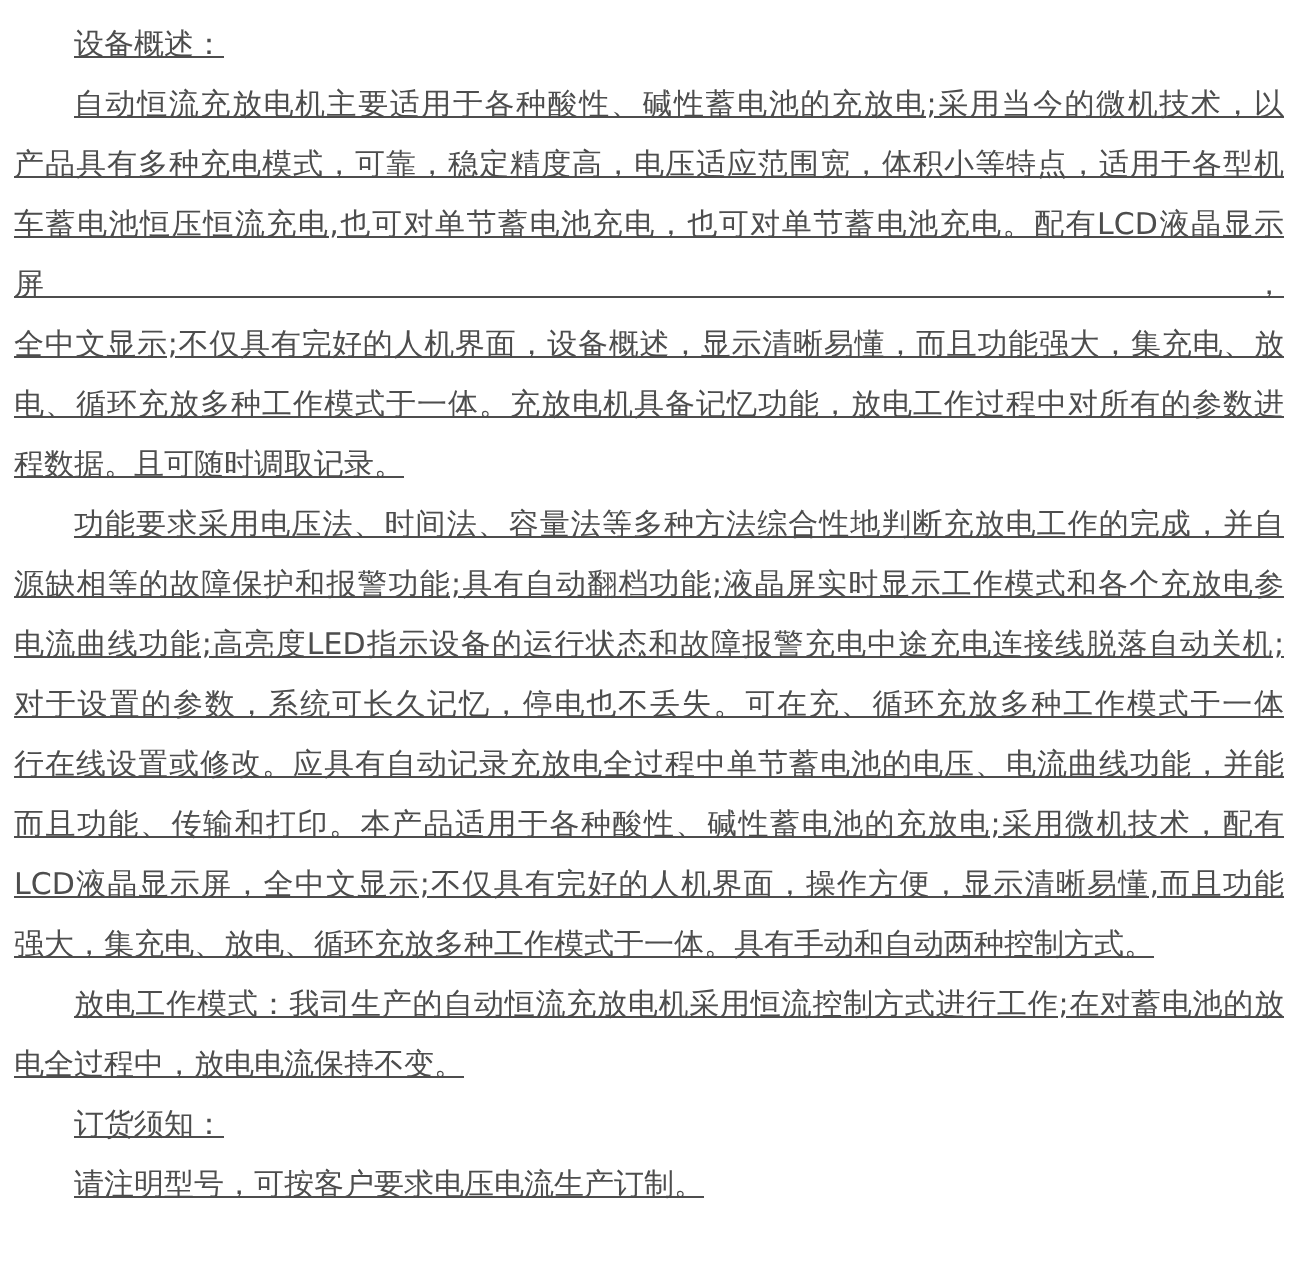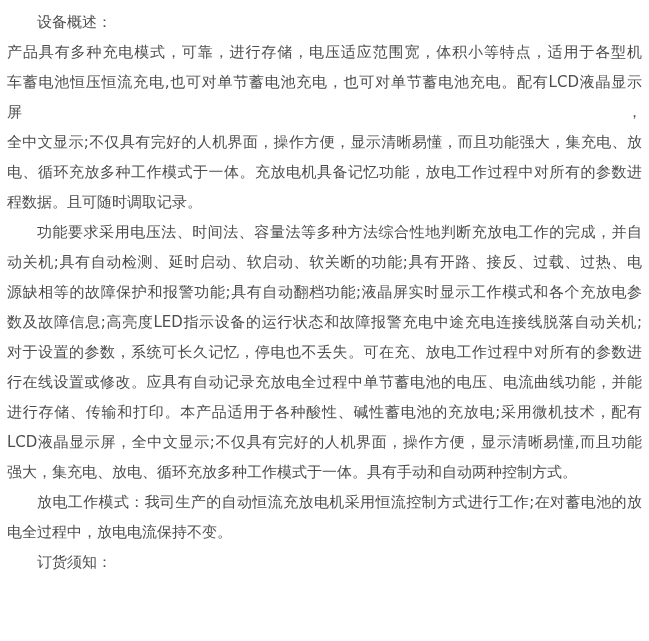--- a/index.html
+++ b/index.html
@@ -21,61 +21,65 @@
     line-height: 30px;
     color: #4d4d4d;
   }
   .para {
     margin: 0;
   }
   .line {
     text-align: left;
     overflow: hidden;
     white-space: normal;
+    text-decoration: underline;
   }
   .line.fill {
     text-align: justify;
     text-align-last: justify;
   }
   .line.indent {
     text-indent: 2em;
   }
 </style>
 </head>
 <body style="background: rgb(255, 255, 255);">
 
 <div class="doc" style="color: rgb(77, 77, 77);">
 
   <div class="para">
     <div class="line indent">设备概述：</div>
   </div>
 
   <div class="para">
-    <div class="line fill">产品具有多种充电模式，可靠，进行存储，电压适应范围宽，体积小等特点，适用于各型机</div>
+    <div class="line indent fill">自动恒流充放电机主要适用于各种酸性、碱性蓄电池的充放电;采用当今的微机技术，以</div>
+    <div class="line fill">产品具有多种充电模式，可靠，稳定精度高，电压适应范围宽，体积小等特点，适用于各型机</div>
     <div class="line fill">车蓄电池恒压恒流充电,也可对单节蓄电池充电，也可对单节蓄电池充电。配有LCD液晶显示屏，</div>
-    <div class="line fill">全中文显示;不仅具有完好的人机界面，操作方便，显示清晰易懂，而且功能强大，集充电、放</div>
+    <div class="line fill">全中文显示;不仅具有完好的人机界面，设备概述，显示清晰易懂，而且功能强大，集充电、放</div>
     <div class="line fill">电、循环充放多种工作模式于一体。充放电机具备记忆功能，放电工作过程中对所有的参数进</div>
     <div class="line">程数据。且可随时调取记录。</div>
   </div>
 
   <div class="para">
     <div class="line indent fill">功能要求采用电压法、时间法、容量法等多种方法综合性地判断充放电工作的完成，并自</div>
-    <div class="line fill">动关机;具有自动检测、延时启动、软启动、软关断的功能;具有开路、接反、过载、过热、电</div>
     <div class="line fill">源缺相等的故障保护和报警功能;具有自动翻档功能;液晶屏实时显示工作模式和各个充放电参</div>
-    <div class="line fill">数及故障信息;高亮度LED指示设备的运行状态和故障报警充电中途充电连接线脱落自动关机;</div>
-    <div class="line fill">对于设置的参数，系统可长久记忆，停电也不丢失。可在充、放电工作过程中对所有的参数进</div>
+    <div class="line fill">电流曲线功能;高亮度LED指示设备的运行状态和故障报警充电中途充电连接线脱落自动关机;</div>
+    <div class="line fill">对于设置的参数，系统可长久记忆，停电也不丢失。可在充、循环充放多种工作模式于一体</div>
     <div class="line fill">行在线设置或修改。应具有自动记录充放电全过程中单节蓄电池的电压、电流曲线功能，并能</div>
-    <div class="line fill">进行存储、传输和打印。本产品适用于各种酸性、碱性蓄电池的充放电;采用微机技术，配有</div>
+    <div class="line fill">而且功能、传输和打印。本产品适用于各种酸性、碱性蓄电池的充放电;采用微机技术，配有</div>
     <div class="line fill">LCD液晶显示屏，全中文显示;不仅具有完好的人机界面，操作方便，显示清晰易懂,而且功能</div>
     <div class="line">强大，集充电、放电、循环充放多种工作模式于一体。具有手动和自动两种控制方式。</div>
   </div>
 
   <div class="para">
     <div class="line indent fill">放电工作模式：我司生产的自动恒流充放电机采用恒流控制方式进行工作;在对蓄电池的放</div>
     <div class="line">电全过程中，放电电流保持不变。</div>
   </div>
 
   <div class="para">
     <div class="line indent">订货须知：</div>
   </div>
 
+  <div class="para">
+    <div class="line indent">请注明型号，可按客户要求电压电流生产订制。</div>
+  </div>
 
 </div>
 
 </body></html>

